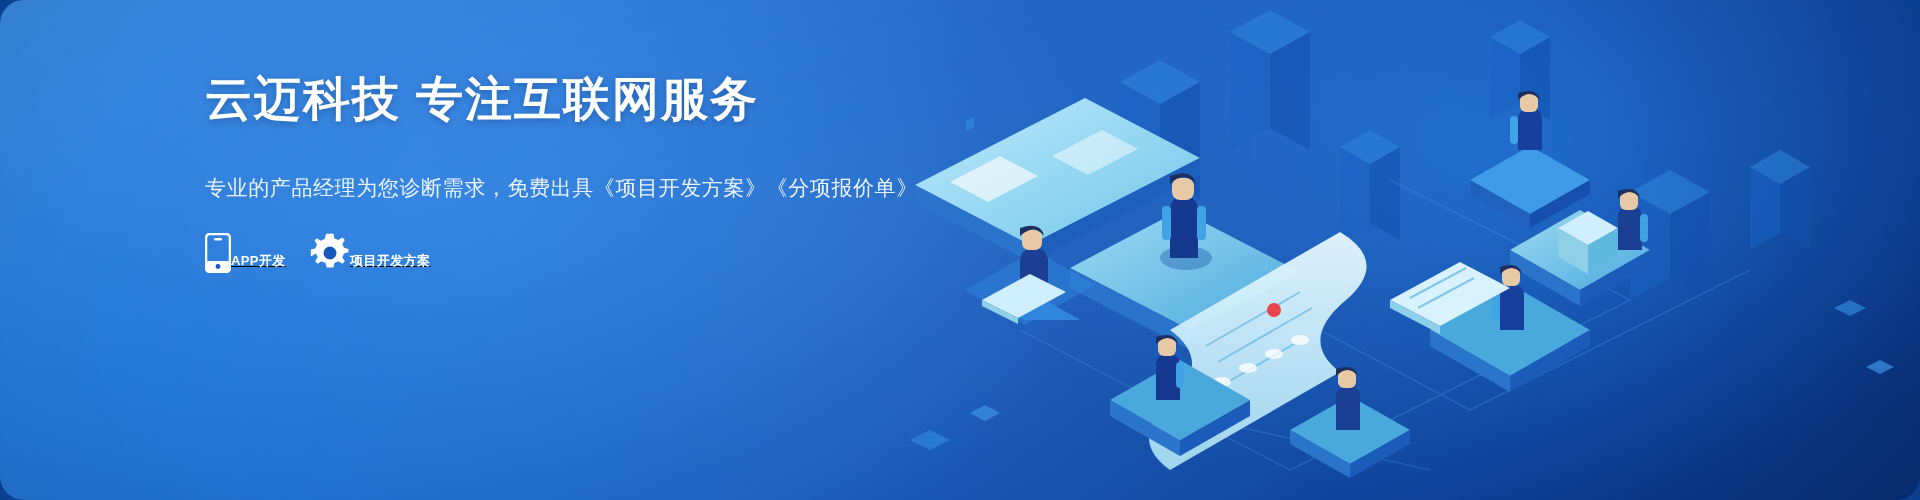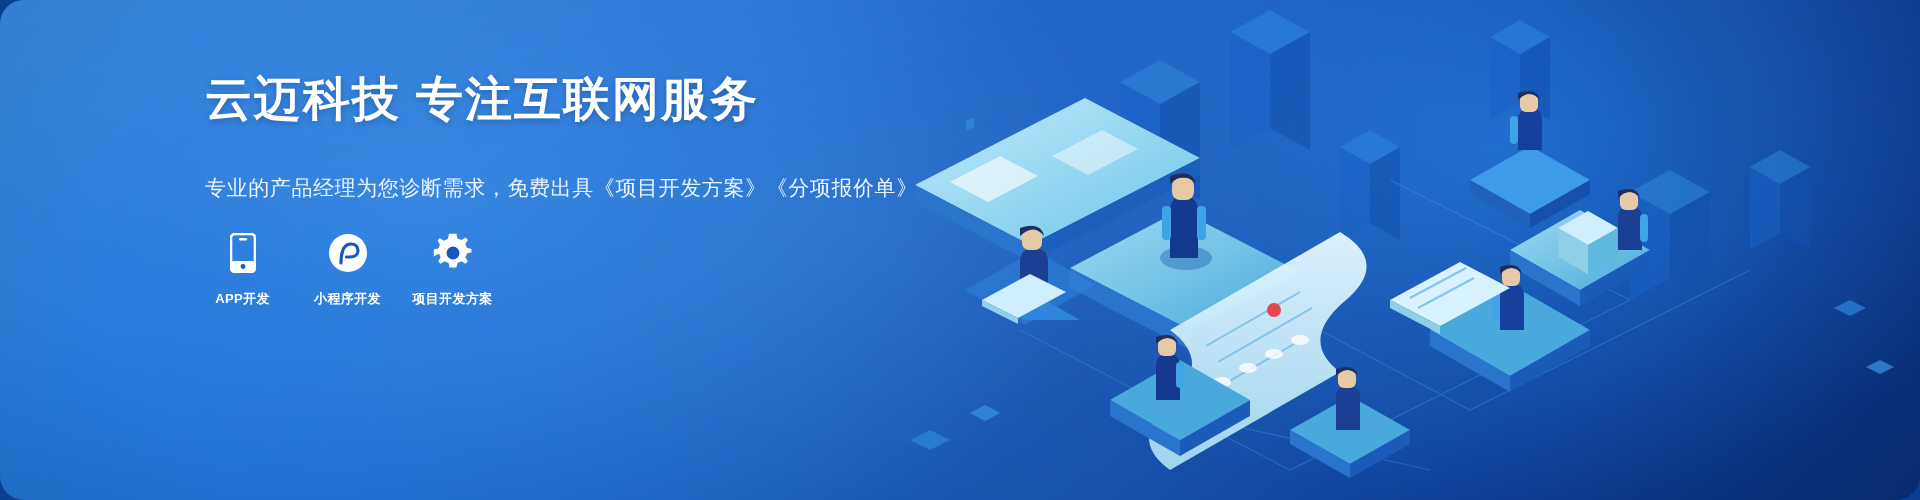--- a/index.html
+++ b/index.html
@@ -72,23 +72,24 @@
     left: 205px;
     top: 232px;
     display: flex;
     align-items: flex-start;
     gap: 30px;
     z-index: 6;
   }
   .service {
     width: 75px;
     display: flex;
-    flex-direction: column;
+    flex-direction: row;
     align-items: center;
     cursor: pointer;
+    text-decoration: underline;
   }
   .service .ico {
     height: 42px;
     display: flex;
     align-items: center;
     justify-content: center;
     margin-bottom: 16px;
   }
   .service .ico svg { display: block; }
   .service .cap {
@@ -321,29 +322,20 @@
         <svg width="26" height="40" viewBox="0 0 26 40">
           <rect x="1" y="1" width="24" height="38" rx="4" fill="none" stroke="#ffffff" stroke-width="2.6"></rect>
           <rect x="9" y="5" width="8" height="2.4" rx="1.2" fill="#ffffff"></rect>
           <rect x="1" y="28" width="24" height="11" rx="3" fill="#ffffff"></rect>
           <circle cx="13" cy="33.5" r="2.4" fill="#1559bd"></circle>
         </svg>
       </span>
       <span class="cap">APP开发</span>
     </div>
 
-    <div class="service">
-      <span class="ico">
-        <svg width="40" height="40" viewBox="0 0 40 40">
-          <circle cx="20" cy="20" r="19" fill="#ffffff"></circle>
-          <path d="M13 30 C13 16 17 11 23 11 C27.5 11 30 14 30 17.5 C30 21.5 26.5 24 22.5 24 L18.5 24" fill="none" stroke="#1559bd" stroke-width="3.2" stroke-linecap="round"></path>
-        </svg>
-      </span>
-      <span class="cap">小程序开发</span>
-    </div>
 
 
 
     <div class="service">
       <span class="ico">
         <svg width="40" height="40" viewBox="0 0 40 40">
           <path d="M20 0.8 l3.4 0 1.1 4.6 a15.4 15.4 0 0 1 3.9 1.6 l4-2.5 2.4 2.4 -2.5 4 a15.4 15.4 0 0 1 1.6 3.9 l4.6 1.1 0 3.4 -4.6 1.1 a15.4 15.4 0 0 1 -1.6 3.9 l2.5 4 -2.4 2.4 -4 -2.5 a15.4 15.4 0 0 1 -3.9 1.6 l-1.1 4.6 -3.4 0 -3.4 0 -1.1 -4.6 a15.4 15.4 0 0 1 -3.9 -1.6 l-4 2.5 -2.4 -2.4 2.5 -4 a15.4 15.4 0 0 1 -1.6 -3.9 L0.8 23.4 l0 -3.4 0 -3.4 4.6 -1.1 a15.4 15.4 0 0 1 1.6 -3.9 l-2.5 -4 2.4 -2.4 4 2.5 a15.4 15.4 0 0 1 3.9 -1.6 L16 0.8 Z" fill="#ffffff"></path>
           <circle cx="20" cy="20" r="6.4" fill="#1559bd"></circle>
         </svg>
       </span>

